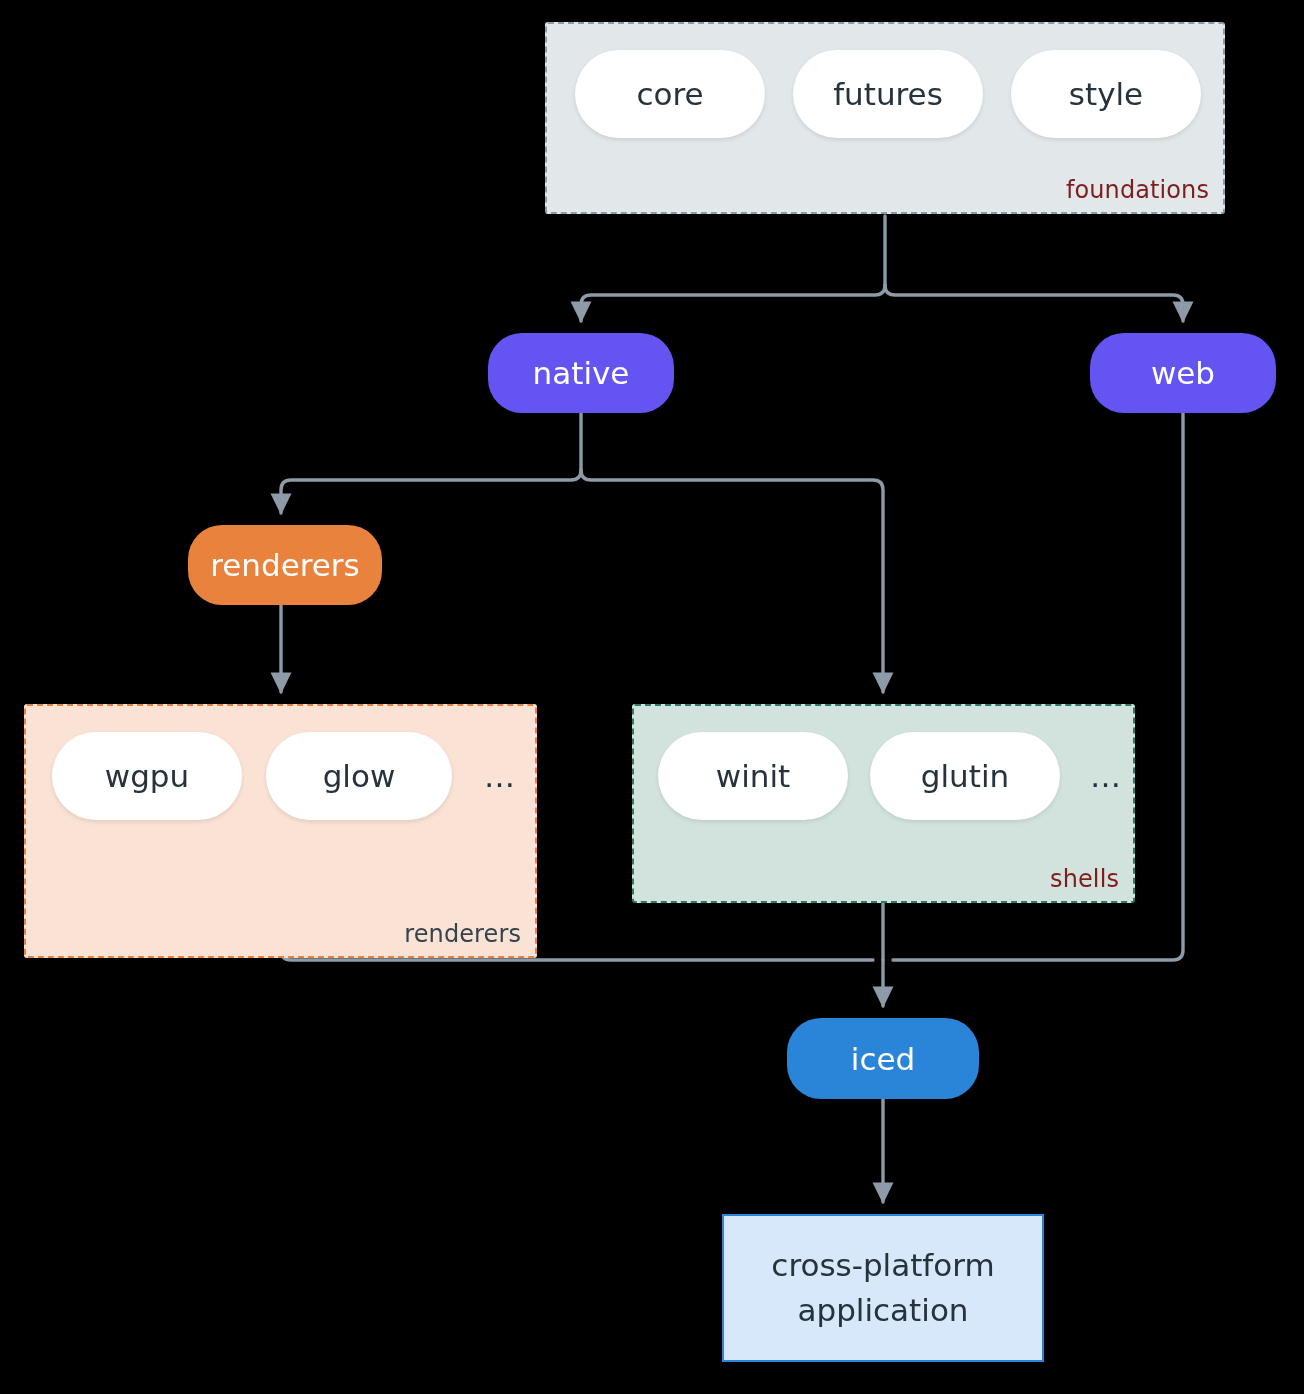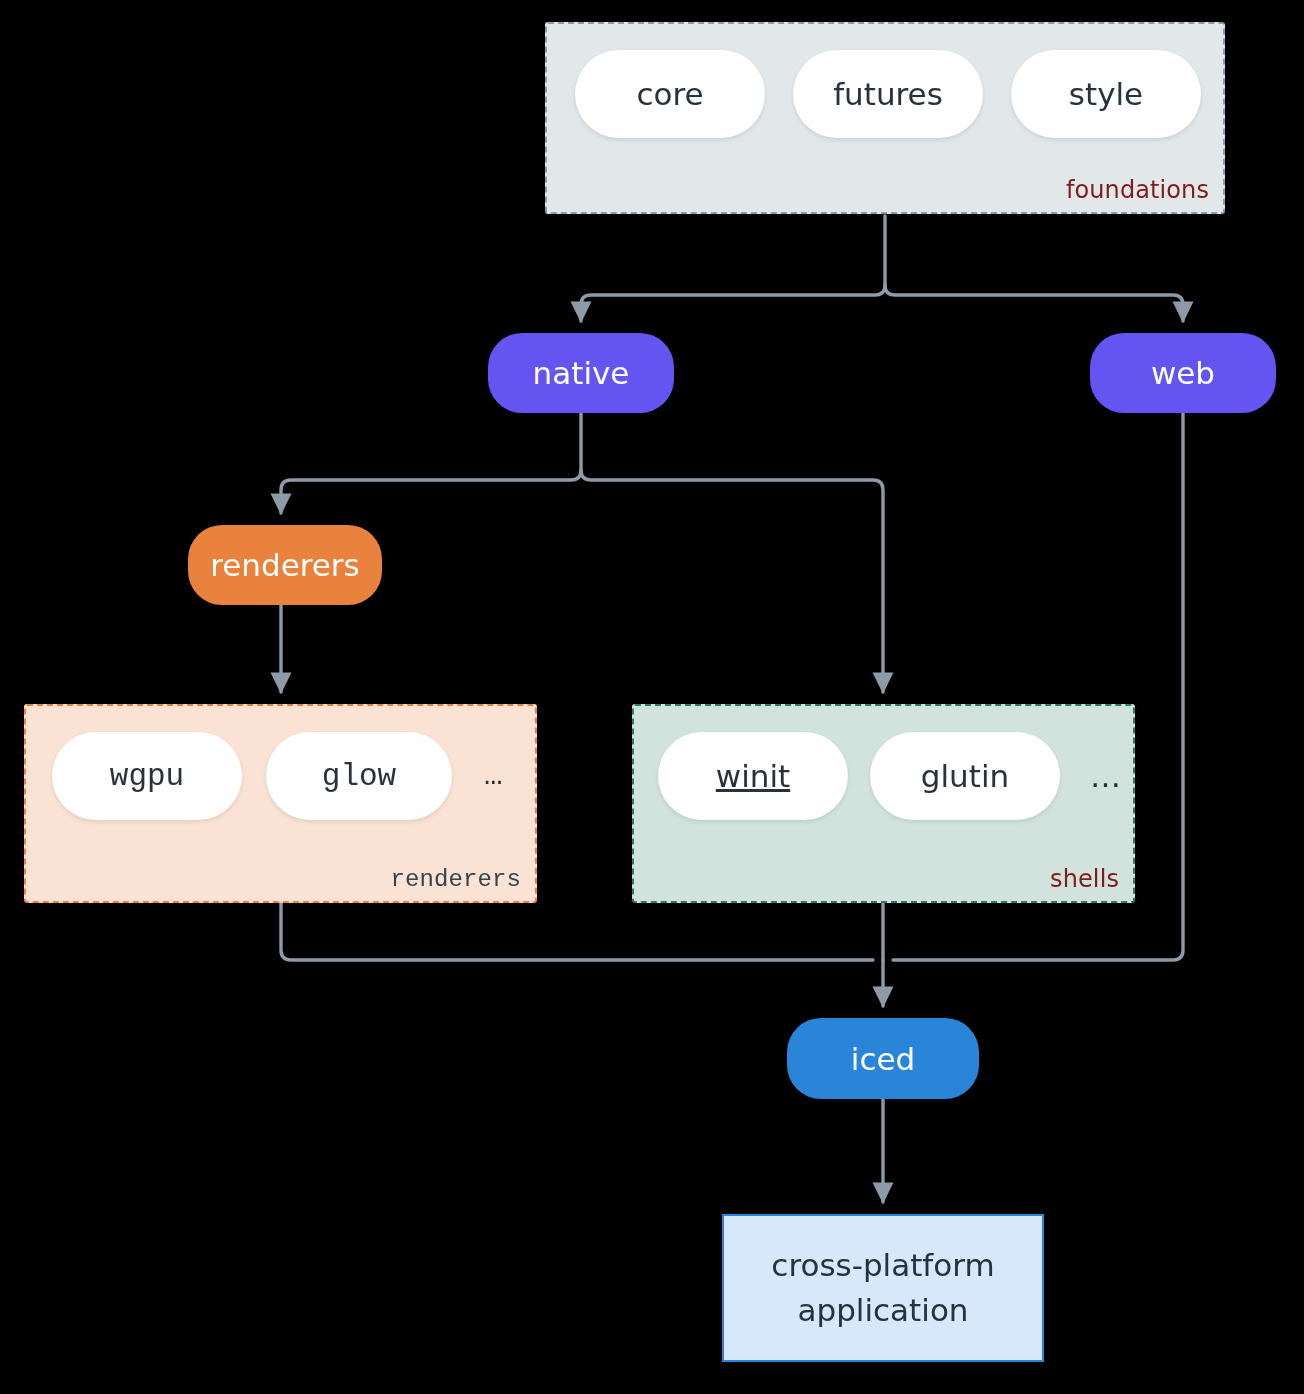--- a/index.html
+++ b/index.html
@@ -60,25 +60,24 @@
   #group-foundations .group-row {
     left: 28px;
     top: 26px;
     gap: 28px;
   }
 
   #group-renderers {
     left: 24px;
     top: 704px;
     width: 513px;
-    height: 199px;
+    height: 254px;
     background: #FAE3D4;
     border: 2px dashed #E8823C;
     border-radius: 3px;
-    font-family: Liberation Mono, monospace;
   }
   #group-renderers .group-row {
     left: 26px;
     top: 26px;
     gap: 24px;
   }
   #group-renderers .group-label { color: #36434D; }
 
   #group-shells {
     left: 632px;
@@ -107,21 +106,21 @@
     font-size: 31px;
     color: #26323C;
     white-space: nowrap;
     box-sizing: border-box;
   }
   .pill.w-core    { width: 190px; }
   .pill.w-futures { width: 190px; }
   .pill.w-style   { width: 190px; }
   .pill.w-wgpu    { width: 190px; }
   .pill.w-glow    { width: 186px; }
-  .pill.w-winit   { width: 190px; text-decoration: underline; }
+  .pill.w-winit   { width: 190px; }
   .pill.w-glutin  { width: 190px; }
 
   .ellipsis {
     font-size: 31px;
     color: #26323C;
     line-height: 88px;
     padding: 0 8px;
     white-space: nowrap;
   }
 

